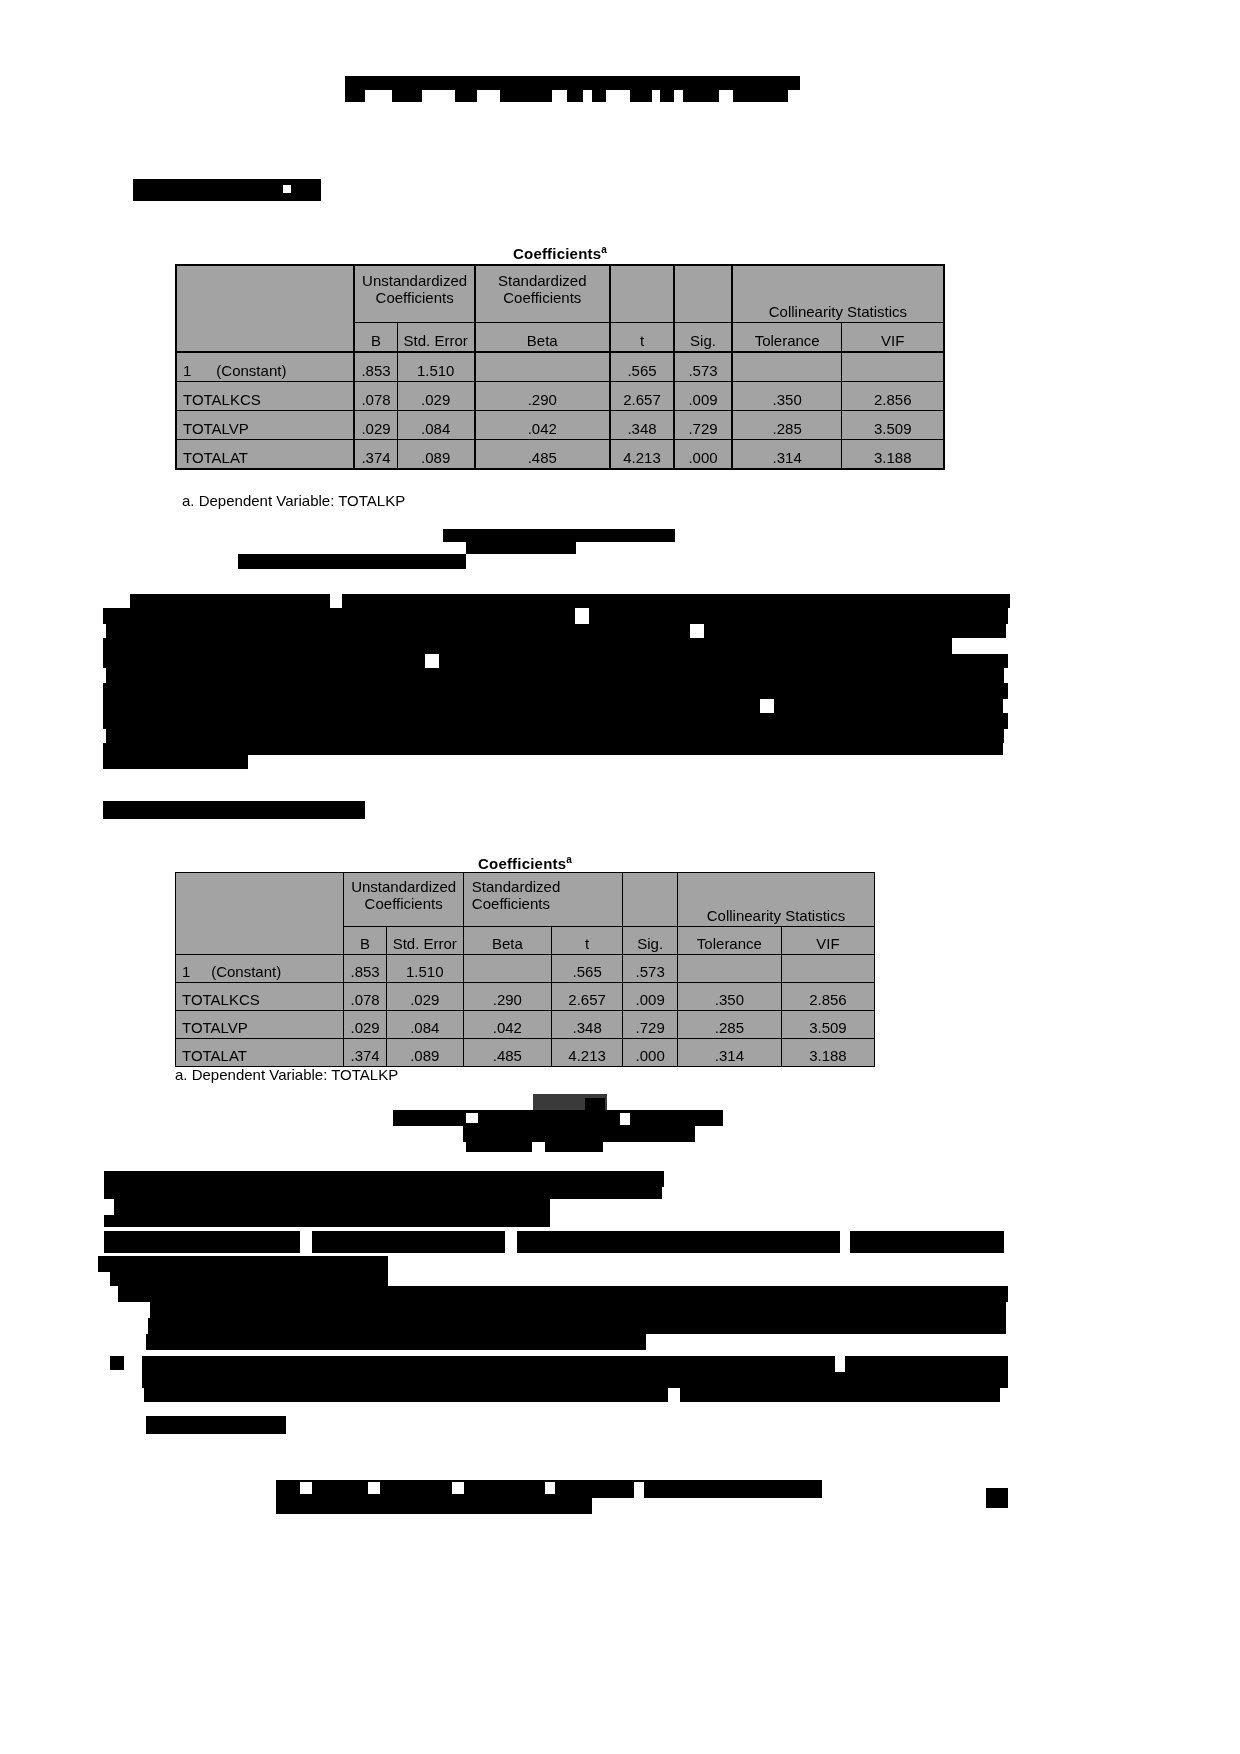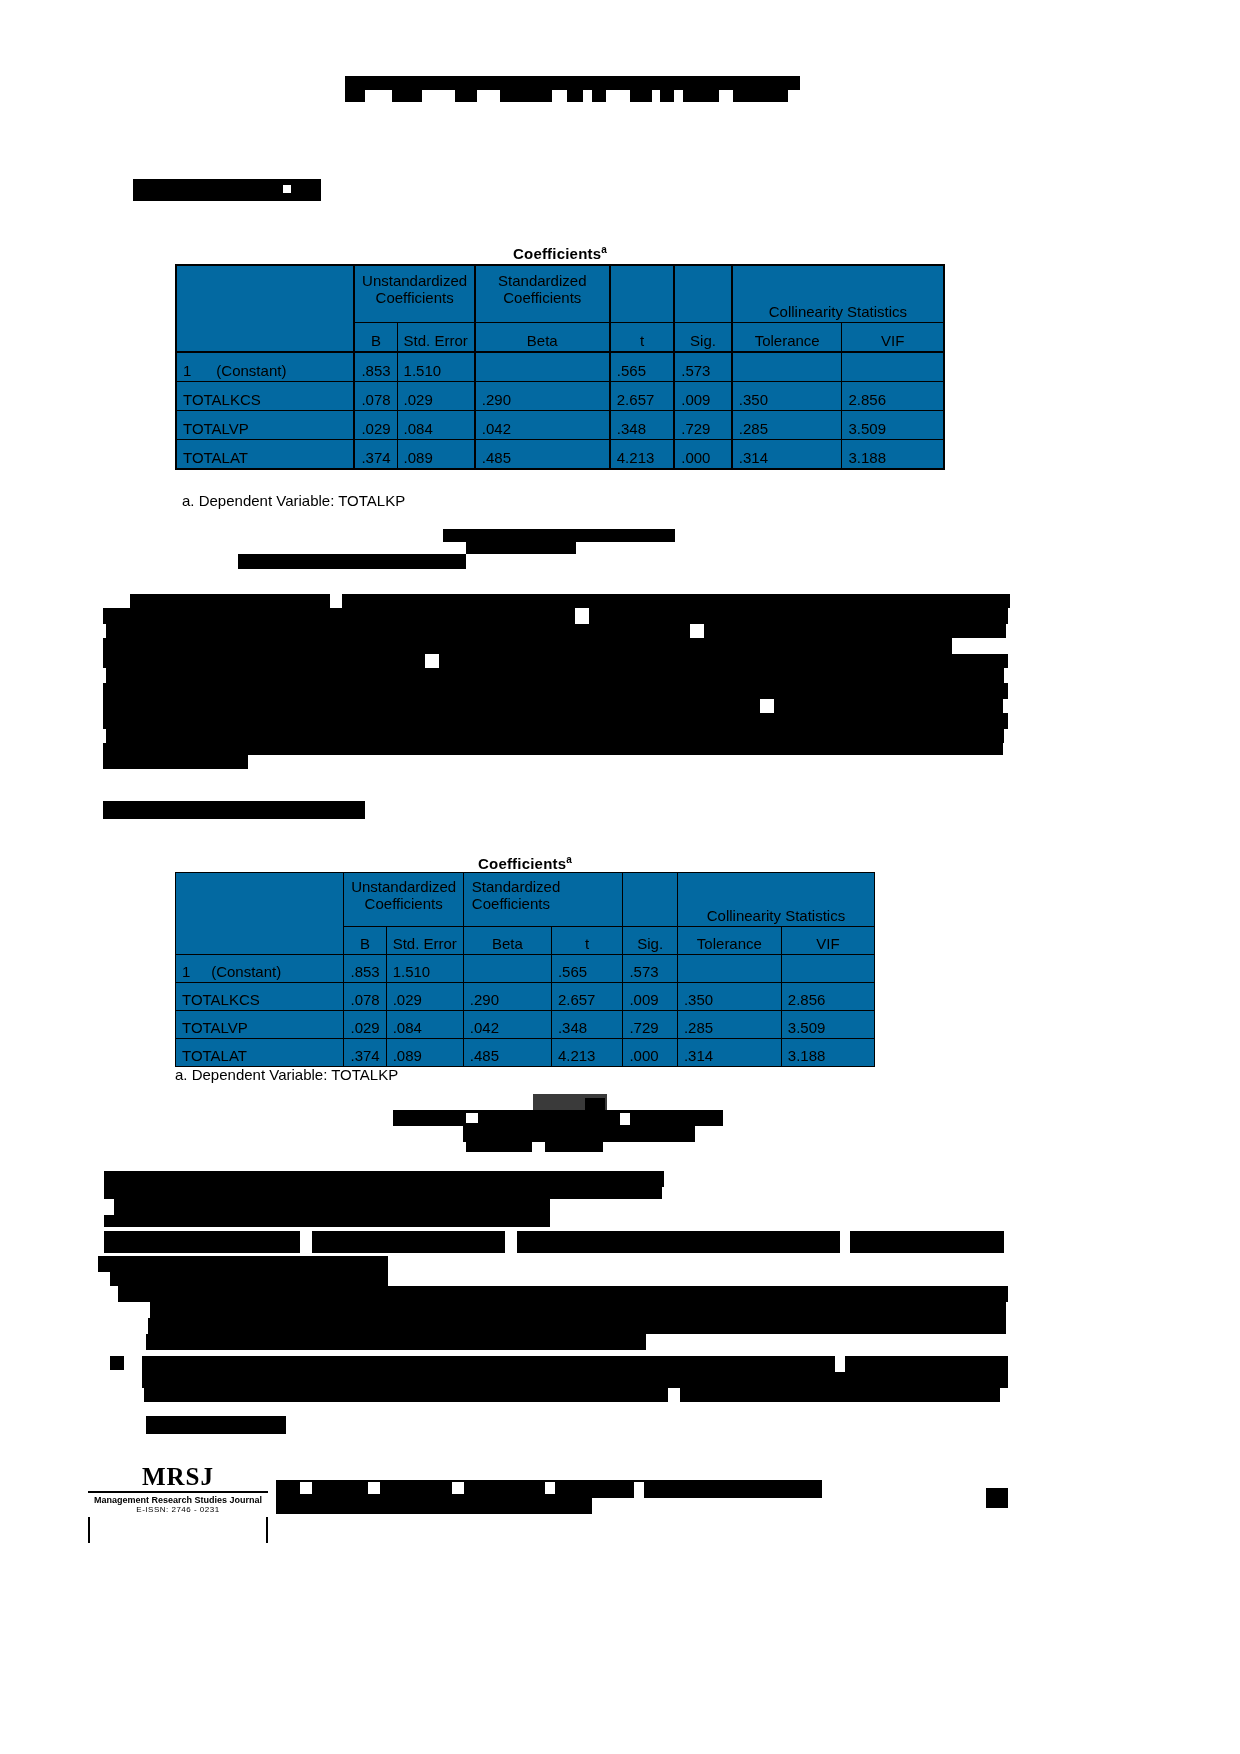--- a/index.html
+++ b/index.html
@@ -7,37 +7,37 @@
   .page{position:absolute;left:0;top:0;width:1240px;height:1754px;overflow:hidden;margin-top:16px;}
 
   
   .rd{position:absolute;background:#000;}
 
   
   .tbl-title{position:absolute;font-weight:bold;font-size:15px;color:#000;
              text-align:center;letter-spacing:.2px;}
   .tbl-title sup{font-size:10px;}
 
-  table.spss{position:absolute;border-collapse:collapse;background:#0369a1;
+  table.spss{position:absolute;border-collapse:collapse;background:#a3a3a3;
              font-size:15px;color:#000;font-family:"Liberation Sans",sans-serif;}
   table.spss td,table.spss th{font-weight:normal;padding:2px 6px;vertical-align:bottom;
              white-space:nowrap;}
 
   
   .t1{left:175px;top:248px;width:770px;border:2px solid #000;}
   .t1 td,.t1 th{border:1px solid #000;height:24px;}
   .t1 .hv{border-left:2px solid #000;}
   .t1 .thickbot{border-bottom:2px solid #000;}
   .t1 .thicktop{border-top:2px solid #000;}
 
   
   .t2{left:175px;top:856px;width:700px;border:1px solid #000;}
   .t2 td,.t2 th{border:1px solid #000;height:23px;}
 
-  .num{text-align:left;}
+  .num{text-align:center;}
   .ctr{text-align:center;}
   .lft{text-align:left;}
   .ind{padding-left:40px;}
 
   .footnote{position:absolute;font-size:15px;color:#000;text-align:center;}
 
   
   .logo-wrap{position:absolute;left:88px;top:1448px;width:180px;text-align:center;}
   .logo-main{font-family:"Liberation Serif",serif;font-weight:bold;font-size:25px;
              letter-spacing:1px;color:#000;line-height:1;}
@@ -272,30 +272,20 @@
   <div class="rd" style="left:142px;top:1356px;width:866px;height:16px;"></div>
   <div class="rd" style="left:144px;top:1372px;width:856px;height:14px;"></div>
   <div class="rd" style="left:146px;top:1400px;width:140px;height:18px;"></div>
 
   <div class="rd" style="left:300px;top:1215px;width:12px;height:22px;background:#fff;"></div>
   <div class="rd" style="left:505px;top:1215px;width:12px;height:22px;background:#fff;"></div>
   <div class="rd" style="left:840px;top:1215px;width:10px;height:22px;background:#fff;"></div>
   <div class="rd" style="left:835px;top:1340px;width:10px;height:16px;background:#fff;"></div>
   <div class="rd" style="left:668px;top:1372px;width:12px;height:14px;background:#fff;"></div>
 
-  <div class="logo-wrap">
-    <div class="logo-main">MRSJ</div>
-    <div class="logo-rule"></div>
-    <div style="position:relative;">
-      <span class="logo-side"></span>
-      <span class="logo-side2"></span>
-      <div class="logo-sub">Management Research Studies Journal</div>
-      <div class="logo-issn">E-ISSN: 2746 - 0231</div>
-    </div>
-  </div>
 
   <div class="rd" style="left:276px;top:1464px;width:546px;height:18px;"></div>
   <div class="rd" style="left:276px;top:1482px;width:316px;height:16px;"></div>
   <div class="rd" style="left:300px;top:1466px;width:12px;height:12px;background:#fff;"></div>
   <div class="rd" style="left:368px;top:1466px;width:12px;height:12px;background:#fff;"></div>
   <div class="rd" style="left:452px;top:1466px;width:12px;height:12px;background:#fff;"></div>
   <div class="rd" style="left:545px;top:1466px;width:10px;height:12px;background:#fff;"></div>
   <div class="rd" style="left:634px;top:1466px;width:10px;height:16px;background:#fff;"></div>
 
   <div class="rd" style="left:986px;top:1472px;width:22px;height:20px;"></div>

